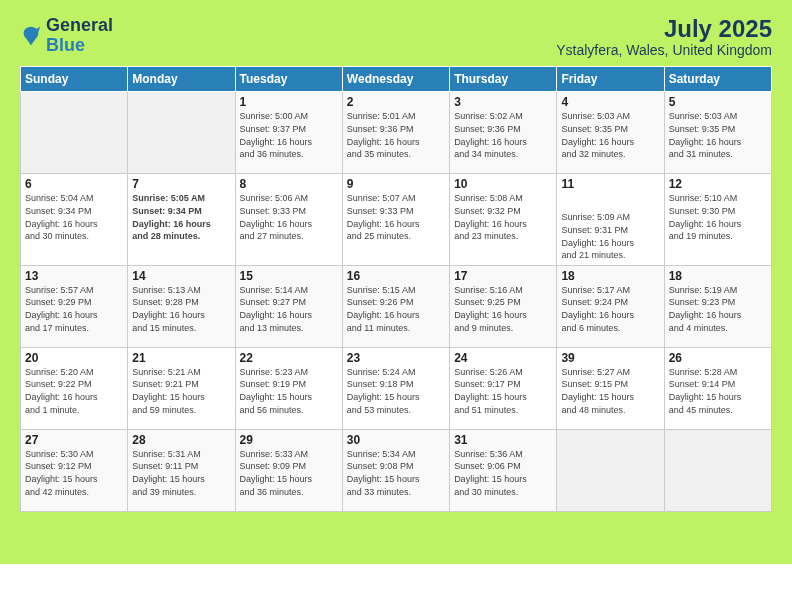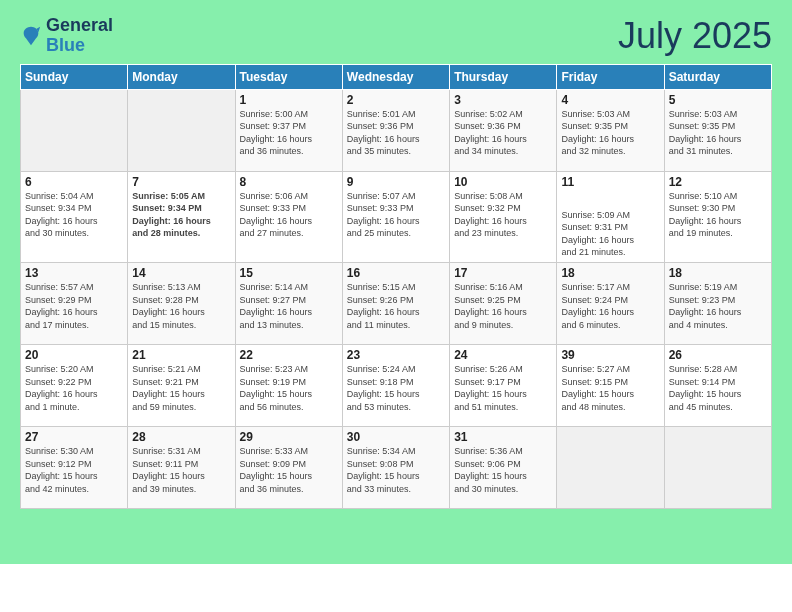--- a/index.html
+++ b/index.html
@@ -7,21 +7,21 @@
       font-family: Arial, sans-serif;
       background: #fff;
       width: 792px;
       height: 612px;
       overflow: hidden;
     }
     .page {
       width: 792px;
       height: 564px;
       padding: 16px 20px 12px 20px;
-      background: #86efac;
+      background: #bef264;
     }
     .header {
       display: flex;
       justify-content: space-between;
       align-items: flex-start;
       margin-bottom: 8px;
     }
     .logo {
       display: flex;
       align-items: center;
@@ -43,22 +43,22 @@
     }
     .logo-icon {
       width: 22px;
       height: 22px;
       margin-right: 4px;
     }
     .title-section {
       text-align: right;
     }
     .month-title {
-      font-size: 36px;
-      font-weight: normal;
+      font-size: 24px;
+      font-weight: bold;
       color: #1a3a5c;
       line-height: 1.1;
     }
     .location {
       font-size: 14px;
       color: #1a3a5c;
     }
     .calendar {
       width: 100%;
       border-collapse: collapse;
@@ -115,20 +115,21 @@
         <path d="M12 2C8 2 4 5 4 9c0 2 1 4 2.5 5.5L12 22l5.5-7.5C19 13 20 11 20 9c0-4-4-7-8-7z" fill="#2980b9"></path>
         <path d="M18 4 L22 2 L20 8 Z" fill="#2980b9"></path>
       </svg>
       <div class="logo-text">
         <span class="logo-general">General</span>
         <span class="logo-blue">Blue</span>
       </div>
     </div>
     <div class="title-section">
       <div class="month-title">July 2025</div>
+      <div class="location">Ystalyfera, Wales, United Kingdom</div>
     </div>
   </div>
 
   <table class="calendar">
     <thead>
       <tr>
       <th>Sunday</th>
           <th>Monday</th>
           <th>Tuesday</th>
           <th>Wednesday</th>

